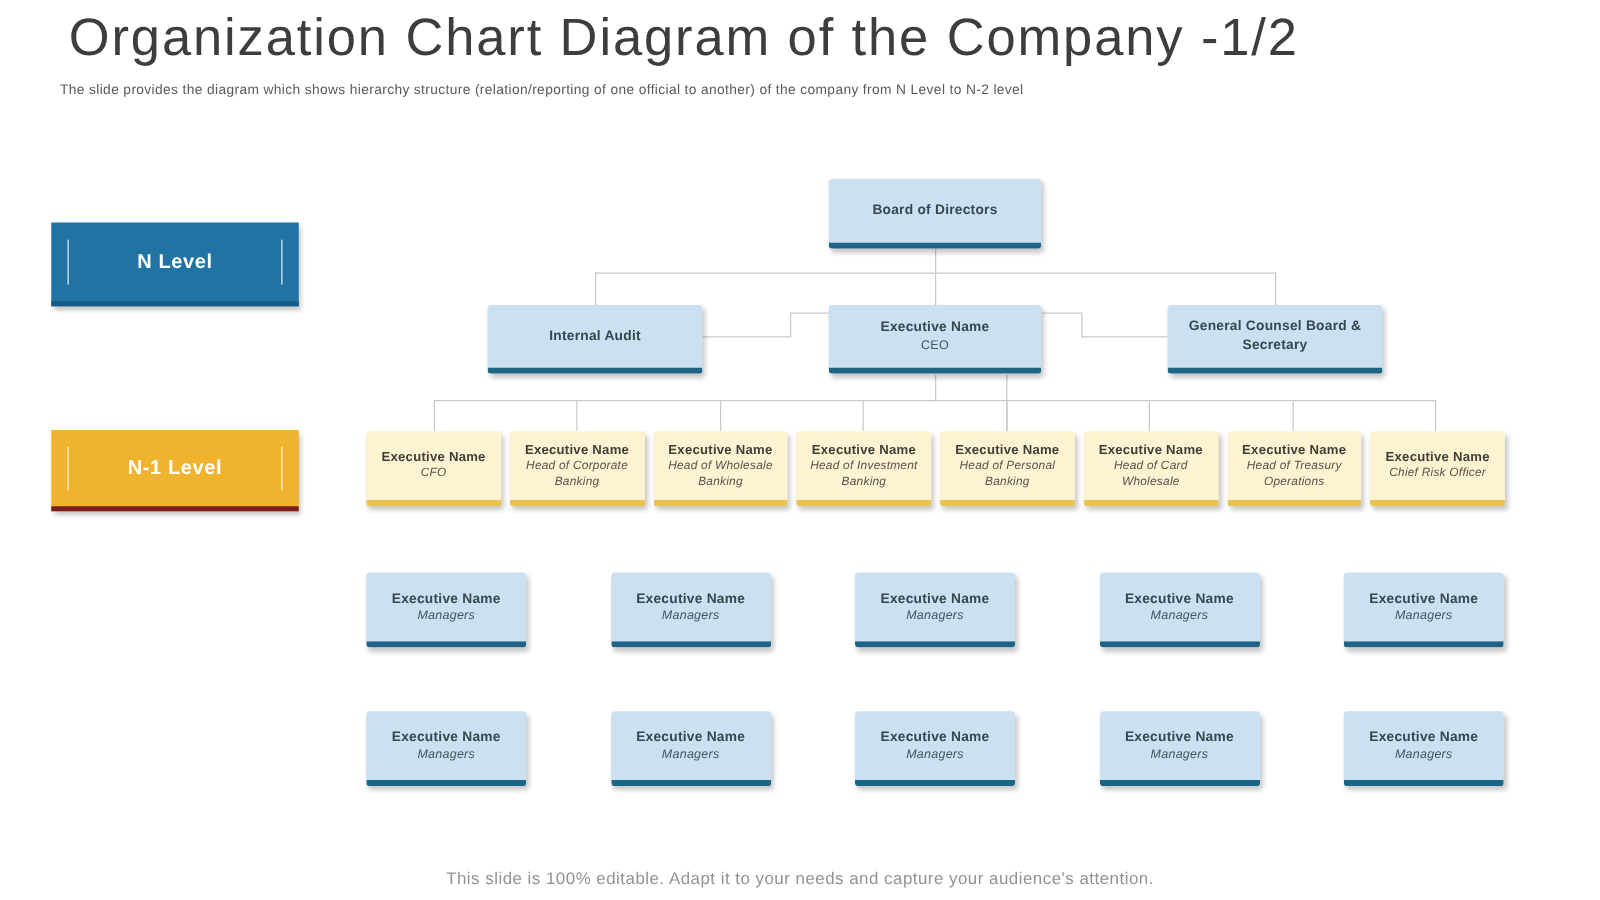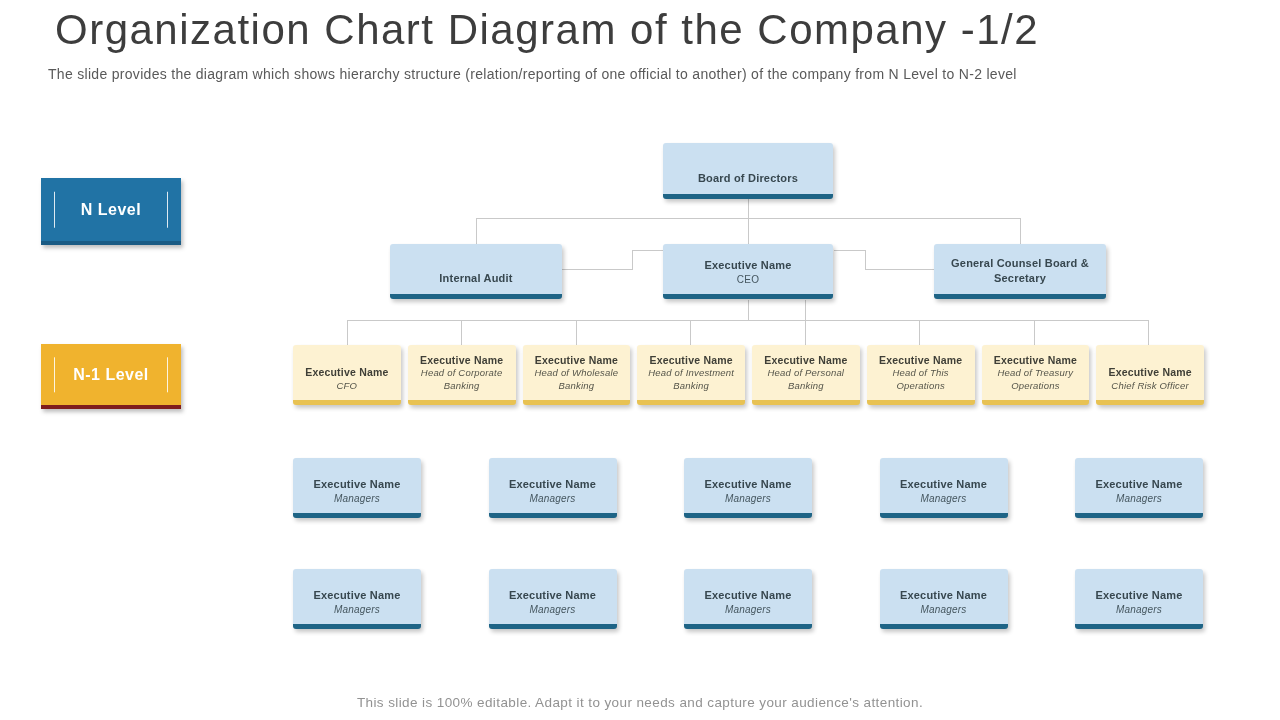--- a/index.html
+++ b/index.html
@@ -9,40 +9,40 @@
   }
   
   .title{
     position:absolute;left:55px;top:6px;margin:0;
     font-size:42px;font-weight:400;color:#3d3d3d;letter-spacing:1.5px;
     white-space:nowrap;
     text-align:right;
   }
   .subtitle{
     position:absolute;left:48px;top:66px;margin:0;
-    font-size:14px;color:#595959;letter-spacing:.3px;
+    font-size:11px;color:#595959;letter-spacing:.3px;
   }
   
   .lvl{
-    position:absolute;left:41px;width:140px;height:59px;
+    position:absolute;left:41px;width:198px;height:59px;
     display:flex;align-items:center;justify-content:center;
     color:#ffffff;font-weight:700;font-size:16px;letter-spacing:.5px;
     box-shadow:2px 3px 4px rgba(0,0,0,.25);
   }
   .lvl-blue{background:#2173a5;border-bottom:4px solid #1a5b84;}
   .lvl-orange{background:#f0b32e;border-bottom:4px solid #7f1d1d;}
   .lvl-line{
     position:absolute;top:50%;transform:translateY(-50%);
     width:1px;height:58%;background:rgba(255,255,255,.85);
   }
   .lvl-line.l{left:13px;} .lvl-line.r{right:13px;}
   
   .obox{
     position:absolute;border-radius:3px;box-sizing:border-box;
-    display:flex;flex-direction:column;align-items:center;justify-content:flex-end;
+    display:flex;flex-direction:column;align-items:center;justify-content:center;
     text-align:center;padding:8px 4px;
     box-shadow:2px 3px 4px rgba(0,0,0,.22);
   }
   .obox.blue{background:#cbe0f1;border-bottom:5px solid #1e6486;}
   .obox.cream{background:#fdf2d2;border-bottom:5px solid #e8c253;}
   .bname{font-weight:700;font-size:11px;color:#37474f;line-height:1.35;letter-spacing:.2px;}
   .cream .bname{color:#3f3f37;font-size:10.5px;}
   .brole{font-style:italic;font-size:10px;color:#44555e;line-height:1.3;letter-spacing:.2px;}
   .cream .brole{color:#55554a;font-size:9.5px;}
   .brole.plain{font-style:normal;}
@@ -132,21 +132,21 @@
     <div class="obox cream">
       <span class="bname">Executive Name</span>
       <span class="brole">Head of Investment Banking</span>
     </div>
     <div class="obox cream">
       <span class="bname">Executive Name</span>
       <span class="brole">Head of Personal Banking</span>
     </div>
     <div class="obox cream">
       <span class="bname">Executive Name</span>
-      <span class="brole">Head of This Operations</span>
+      <span class="brole">Head of Card Wholesale</span>
     </div>
     <div class="obox cream">
       <span class="bname">Executive Name</span>
       <span class="brole">Head of Treasury Operations</span>
     </div>
     <div class="obox cream">
       <span class="bname">Executive Name</span>
       <span class="brole">Chief Risk Officer</span>
     </div>
   </div>

